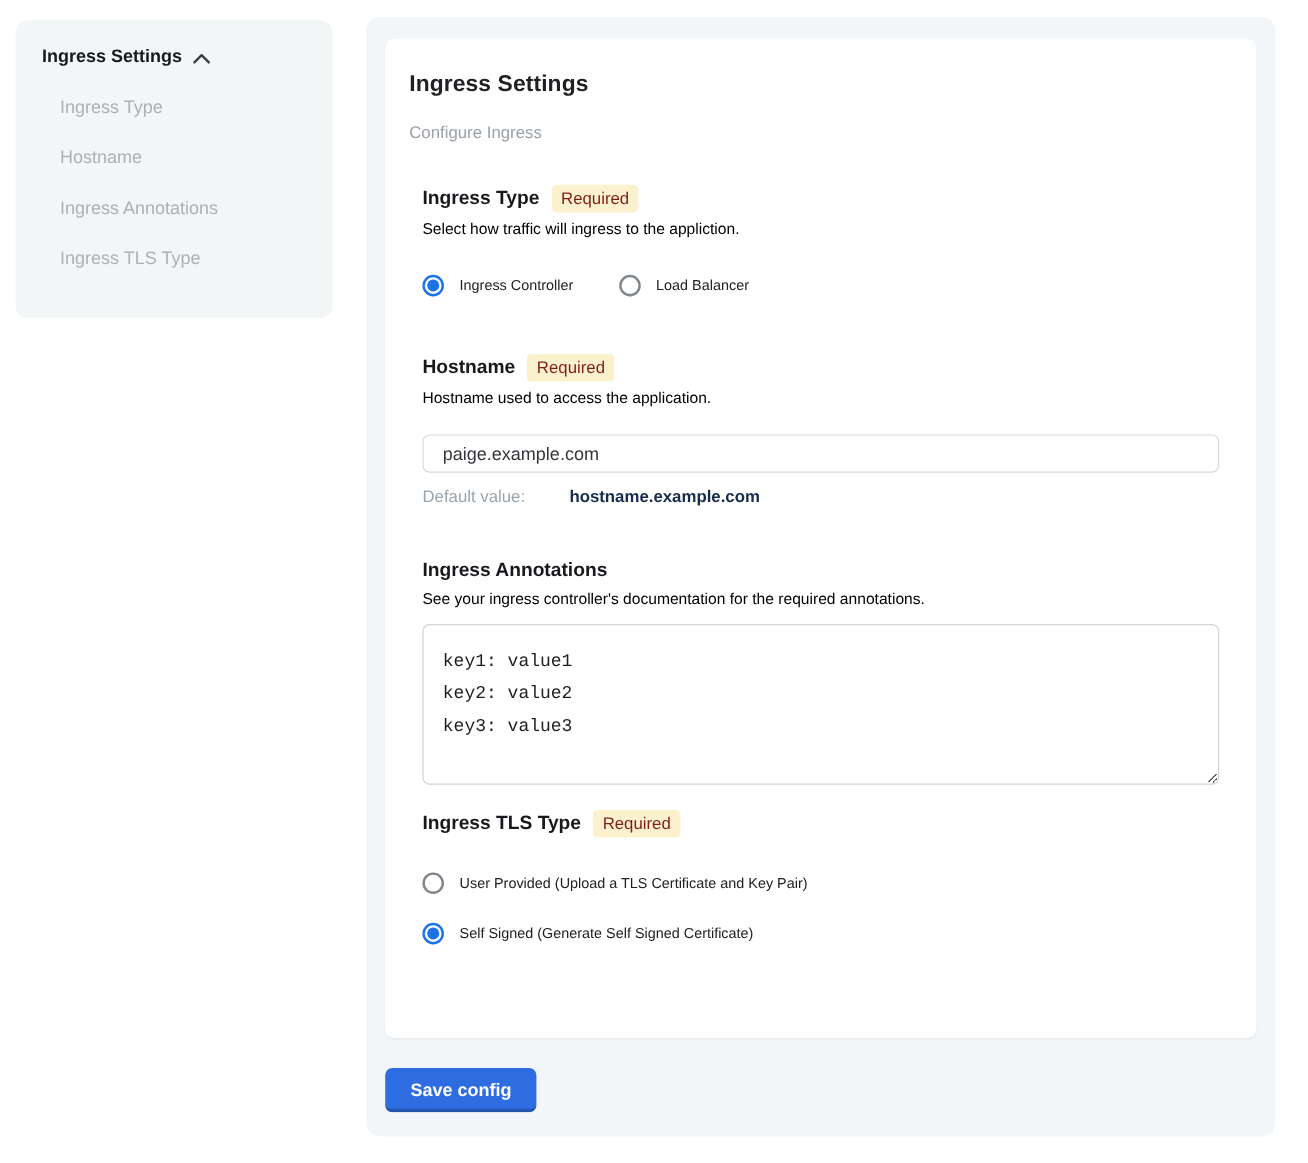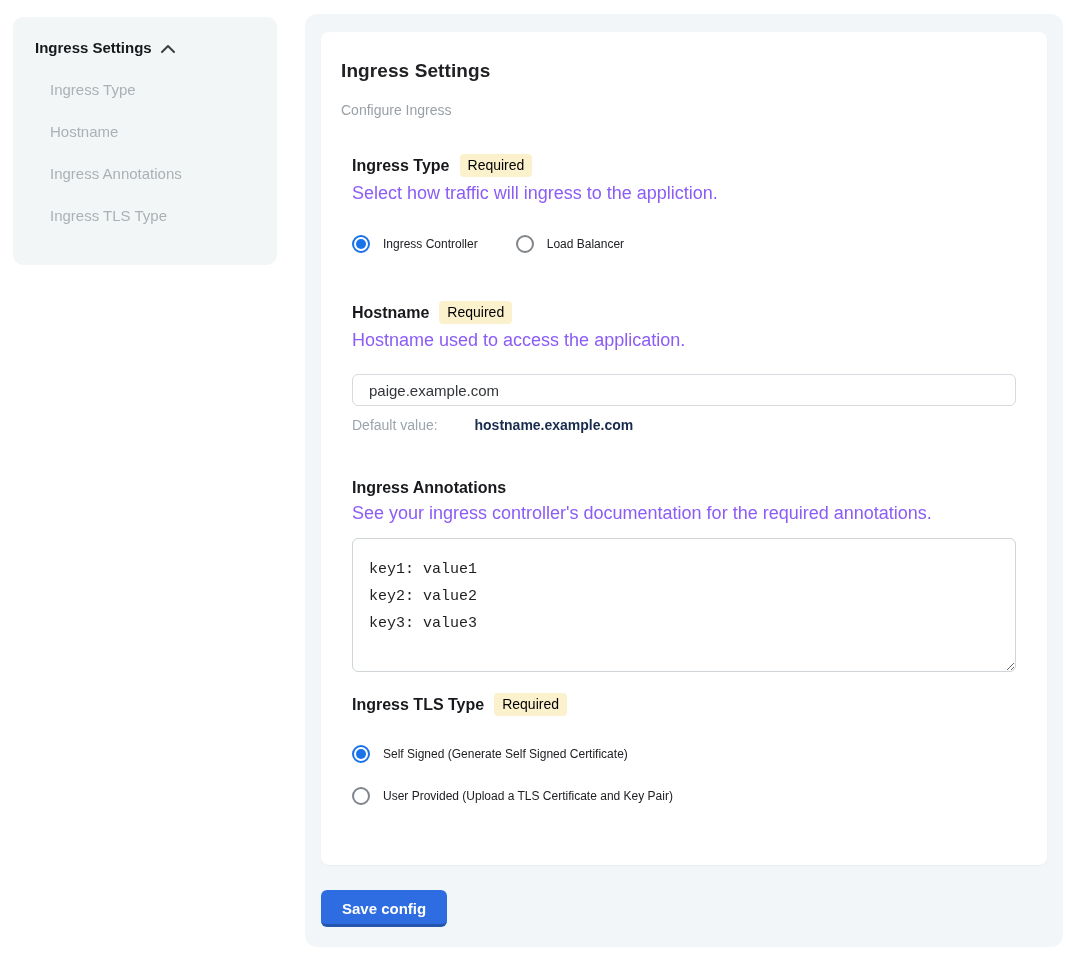--- a/index.html
+++ b/index.html
@@ -40,24 +40,24 @@
     box-shadow: 0 1px 2px rgba(0,0,0,0.04);
     padding: 28px 20px 40px 20px;
   }
   .card-title { font-size: 19px; font-weight: 700; color: #202124; letter-spacing: 0.1px; }
   .card-subtitle { margin-top: 20px; font-size: 14px; color: #9aa0a6; }
 
   .section { margin-left: 11px; }
   .section-head { display: flex; align-items: center; gap: 10px; }
   .section-label { font-size: 16px; font-weight: 700; color: #17191c; }
   .required-badge {
-    background: #fcf1cd; color: #000000;
+    background: #fcf1cd; color: #7f1d1d;
     font-size: 14px; padding: 3px 8px 4px 8px; border-radius: 4px;
   }
-  .section-desc { margin-top: 6px; font-size: 18px; color: #8b5cf6; }
+  .section-desc { margin-top: 6px; font-size: 13px; color: #000000; }
 
   
   .radio-row { display: flex; align-items: center; }
   .radio-option { display: flex; align-items: center; cursor: pointer; }
   .radio {
     width: 18px; height: 18px; border-radius: 50%;
     border: 2px solid #80868b; background: #fff; position: relative; flex: 0 0 auto;
   }
   .radio.checked { border-color: #1a73e8; }
   .radio.checked::after {
@@ -173,26 +173,26 @@
 key3: value3</textarea>
       </div>
 
       <div class="section sec-tls">
         <div class="section-head">
           <span class="section-label">Ingress TLS Type</span>
           <span class="required-badge">Required</span>
         </div>
         <div class="radio-stack">
           <label class="radio-option">
+            <span class="radio"></span>
+            <span class="radio-label">User Provided (Upload a TLS Certificate and Key Pair)</span>
+          </label>
+          <label class="radio-option">
             <span class="radio checked"></span>
             <span class="radio-label">Self Signed (Generate Self Signed Certificate)</span>
-          </label>
-          <label class="radio-option">
-            <span class="radio"></span>
-            <span class="radio-label">User Provided (Upload a TLS Certificate and Key Pair)</span>
           </label>
         </div>
       </div>
     </section>
 
     <button class="save-btn">Save config</button>
   </main>
 
 </div>
 

